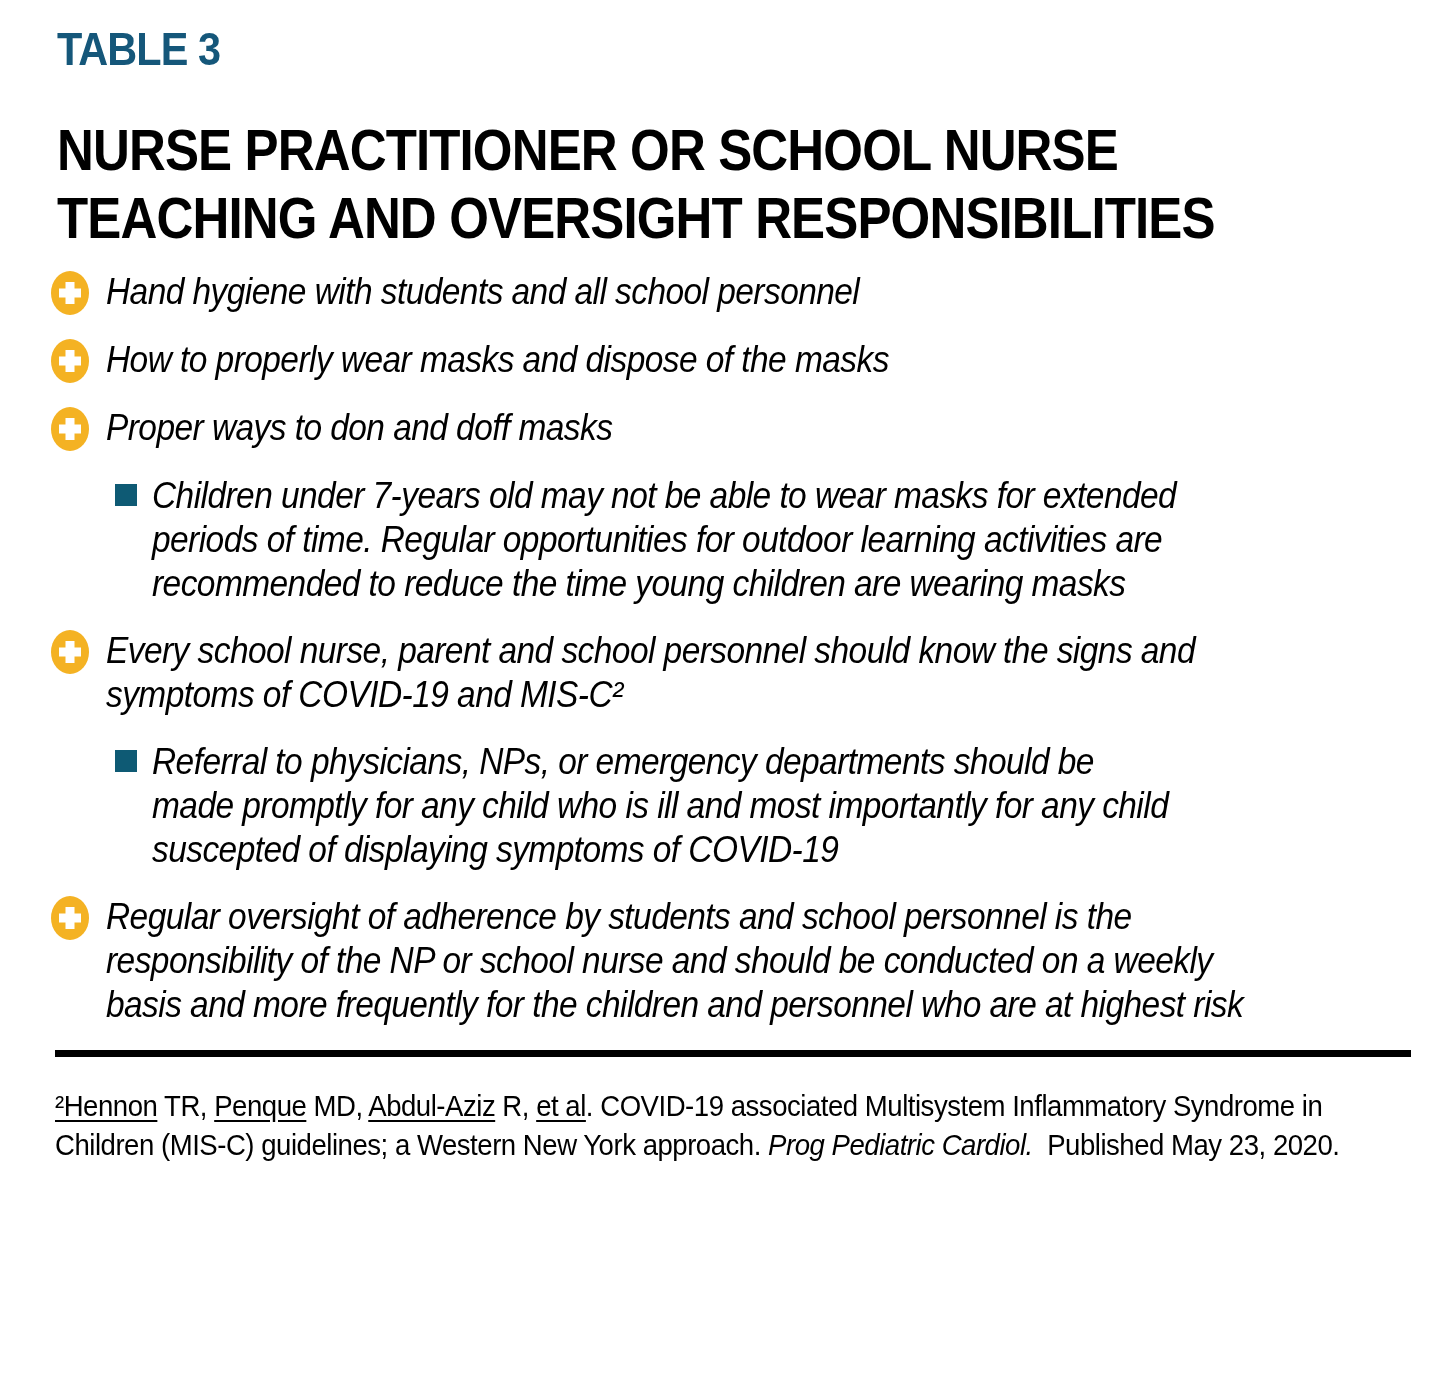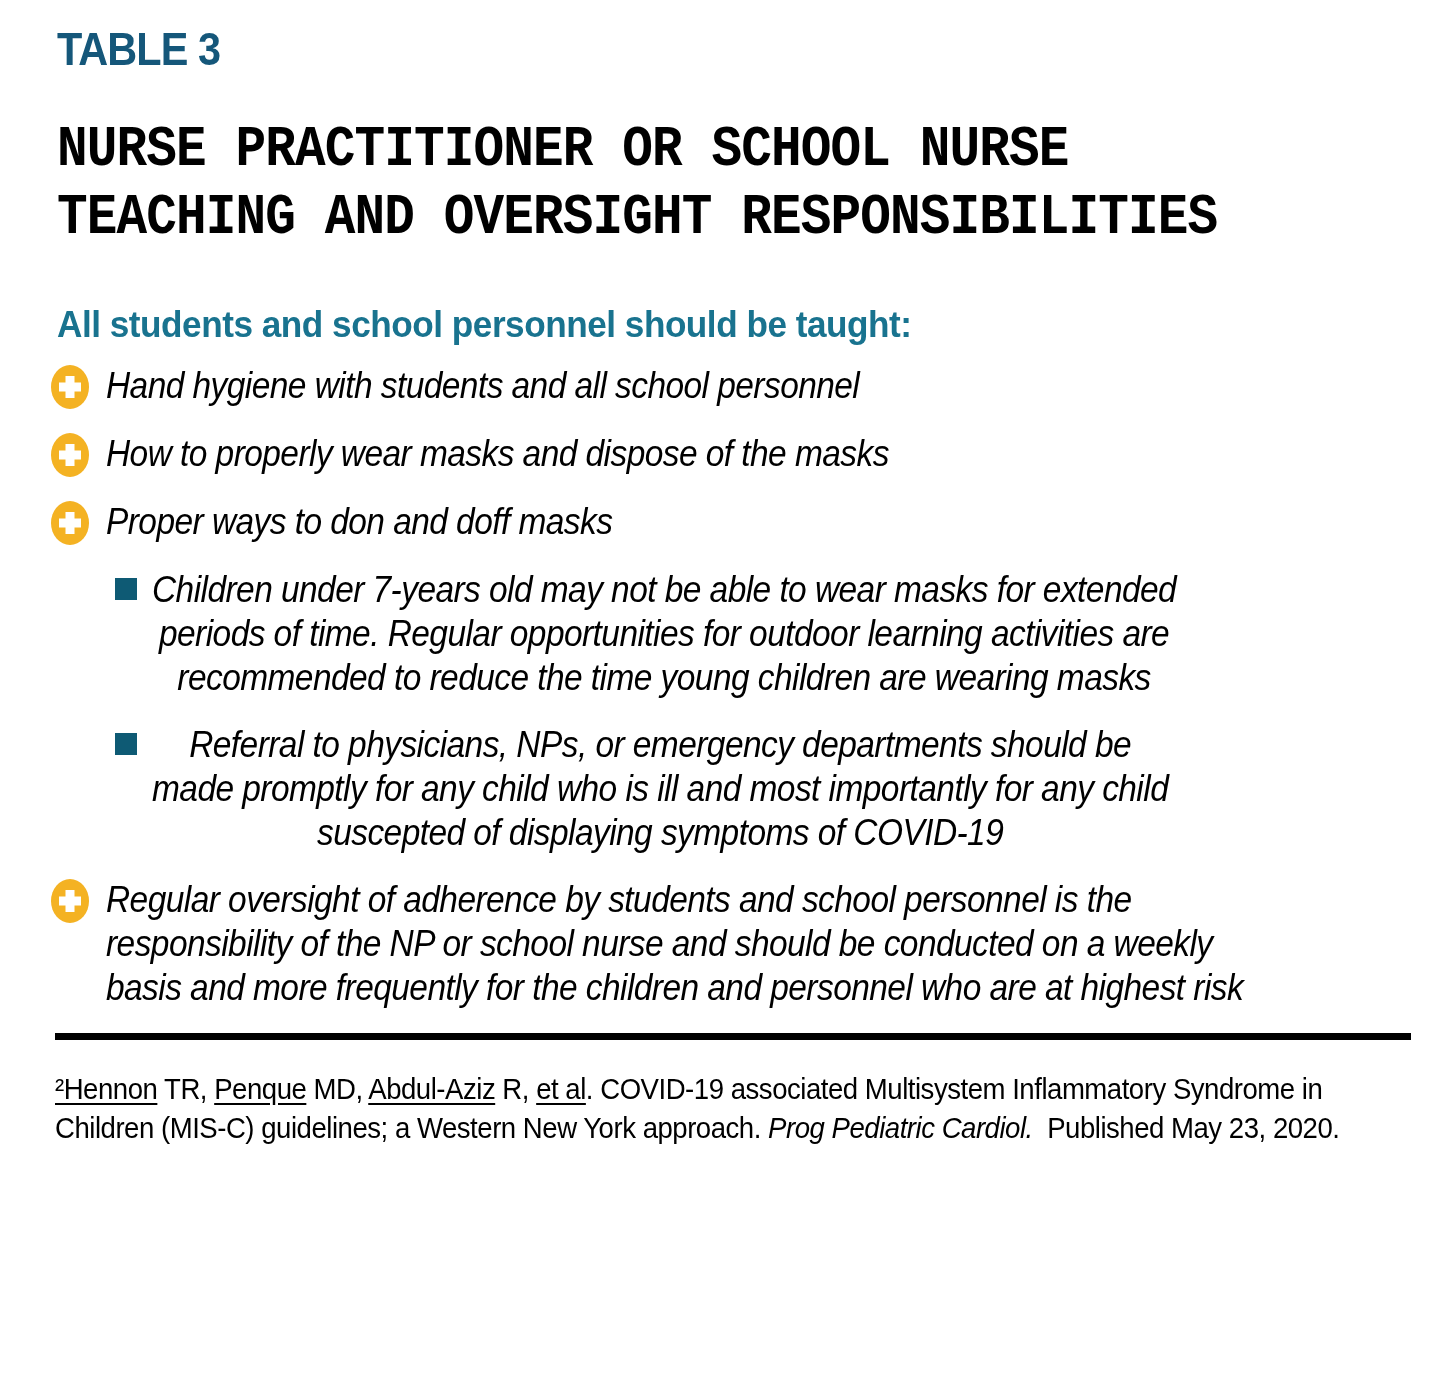--- a/index.html
+++ b/index.html
@@ -25,21 +25,21 @@
   }
   .kicker{
     margin-left:6px;
     font-size:46px;font-weight:bold;
     letter-spacing:-1px;
     color:var(--teal-dark);
     white-space:nowrap;
     transform:scaleX(0.90);transform-origin:0 0;
   }
   .title{
-    margin-top:40px;margin-left:6px;font-family:Liberation Mono, monospace;
+    margin-top:40px;margin-left:6px;
   }
   .title .tline{
     font-size:58px;font-weight:bold;
     line-height:68px;letter-spacing:-1px;
     color:var(--ink);
     white-space:nowrap;
     transform:scaleX(0.88);transform-origin:0 50%;
   }
   .subtitle{
     margin-top:52px;margin-left:6px;
@@ -56,21 +56,20 @@
   }
   ul.teaching-list li{
     display:flex;
     align-items:flex-start;
     margin-bottom:23px;
     font-style:italic;
   }
   ul.teaching-list li.sub{
     margin-top:6px;
     padding-left:64px;
-    text-align:center;
   }
   .marker{flex:0 0 auto;}
   .marker.plus{
     width:55px;
     margin-top:1px;
   }
   .marker.plus svg{display:block;}
   .plus-ellipse{fill:var(--gold);}
   .marker.square{
     width:22px;height:22px;
@@ -108,23 +107,20 @@
 
 <div class="page">
 
   <div class="kicker">TABLE 3</div>
 
   <div class="title">
     <div class="tline">NURSE PRACTITIONER OR SCHOOL NURSE</div>
     <div class="tline">TEACHING AND OVERSIGHT RESPONSIBILITIES</div>
   </div>
 
-  <div>
-    <span class="subtitle">All students and school personnel should be taught:</span>
-  </div>
 
   <ul class="teaching-list">
       <li class="item">
         <span class="marker plus">
           <svg viewBox="0 0 38 44" width="38" height="44" aria-hidden="true">
             <ellipse class="plus-ellipse" cx="19" cy="22" rx="19" ry="22"></ellipse>
             <rect x="8" y="17.5" width="22" height="9" fill="#ffffff"></rect>
             <rect x="14.5" y="11" width="9" height="22" fill="#ffffff"></rect>
           </svg>
         </span>
@@ -147,20 +143,30 @@
             <rect x="8" y="17.5" width="22" height="9" fill="#ffffff"></rect>
             <rect x="14.5" y="11" width="9" height="22" fill="#ffffff"></rect>
           </svg>
         </span>
         <span class="btext">Proper ways to don and doff masks</span>
       </li>
       <li class="item sub">
         <span class="marker square"></span>
         <span class="btext">Children under 7-years old may not be able to wear masks for extended<br>periods of time. Regular opportunities for outdoor learning activities are<br>recommended to reduce the time young children are wearing masks</span>
       </li>
+      <li class="item">
+        <span class="marker plus">
+          <svg viewBox="0 0 38 44" width="38" height="44" aria-hidden="true">
+            <ellipse class="plus-ellipse" cx="19" cy="22" rx="19" ry="22"></ellipse>
+            <rect x="8" y="17.5" width="22" height="9" fill="#ffffff"></rect>
+            <rect x="14.5" y="11" width="9" height="22" fill="#ffffff"></rect>
+          </svg>
+        </span>
+        <span class="btext">Every school nurse, parent and school personnel should know the signs and<br>symptoms of COVID-19 and MIS-C²</span>
+      </li>
       <li class="item sub">
         <span class="marker square"></span>
         <span class="btext">Referral to physicians, NPs, or emergency departments should be<br>made promptly for any child who is ill and most importantly for any child<br>suscepted of displaying symptoms of COVID-19</span>
       </li>
       <li class="item">
         <span class="marker plus">
           <svg viewBox="0 0 38 44" width="38" height="44" aria-hidden="true">
             <ellipse class="plus-ellipse" cx="19" cy="22" rx="19" ry="22"></ellipse>
             <rect x="8" y="17.5" width="22" height="9" fill="#ffffff"></rect>
             <rect x="14.5" y="11" width="9" height="22" fill="#ffffff"></rect>

